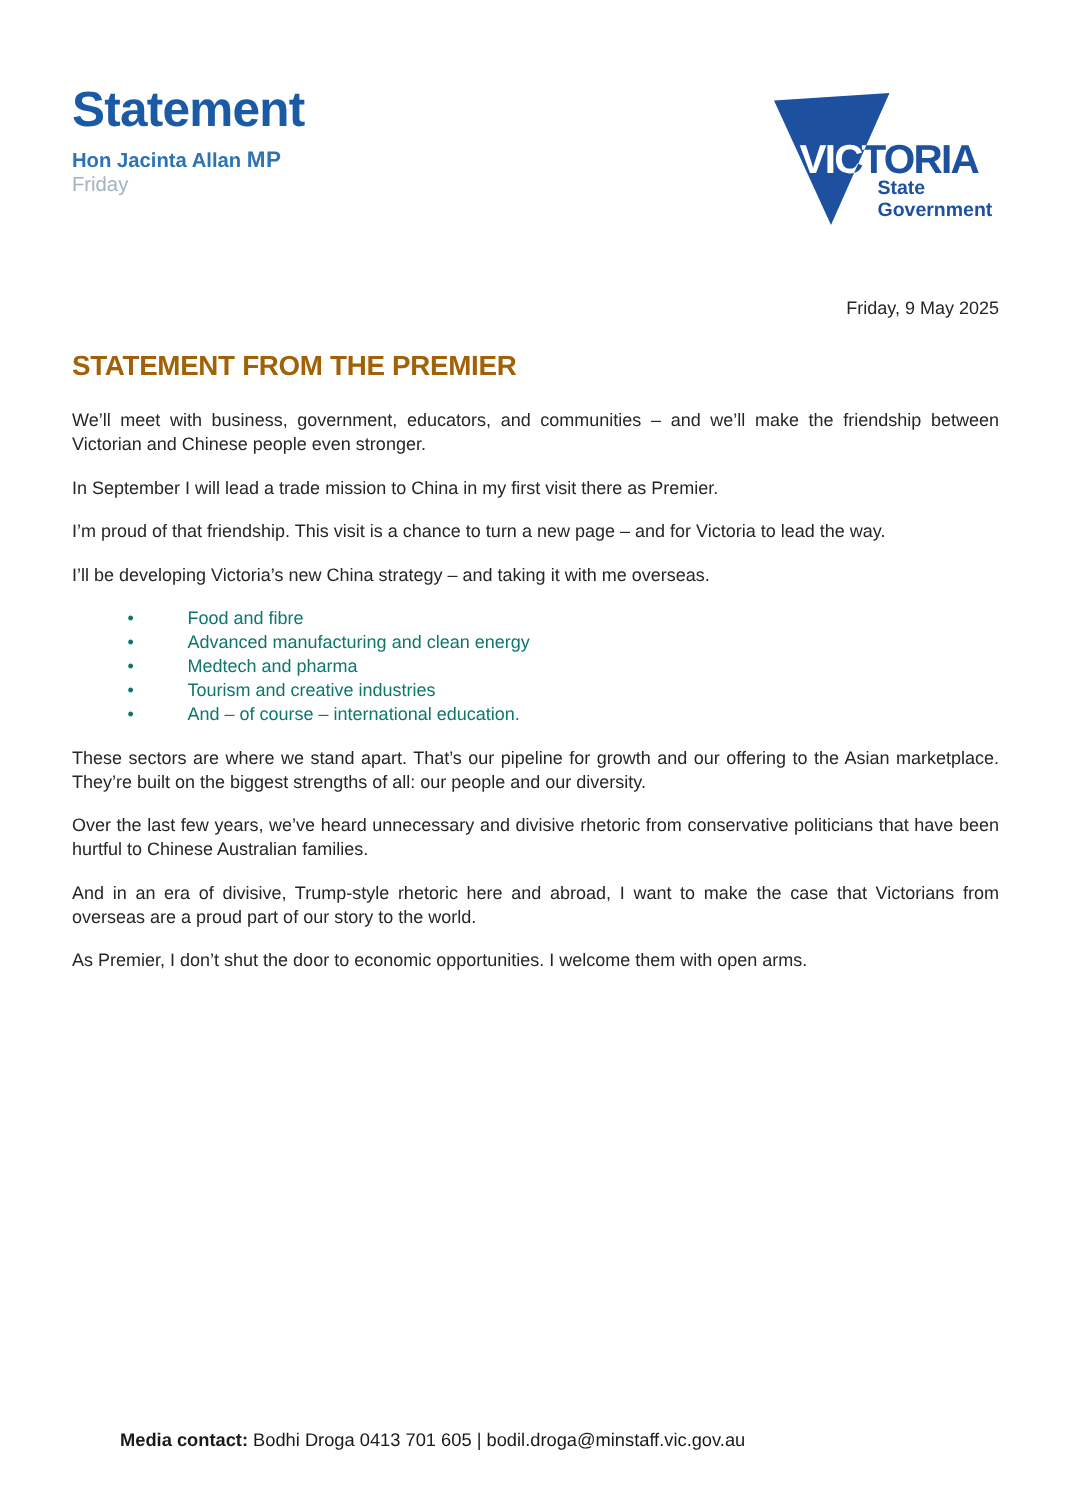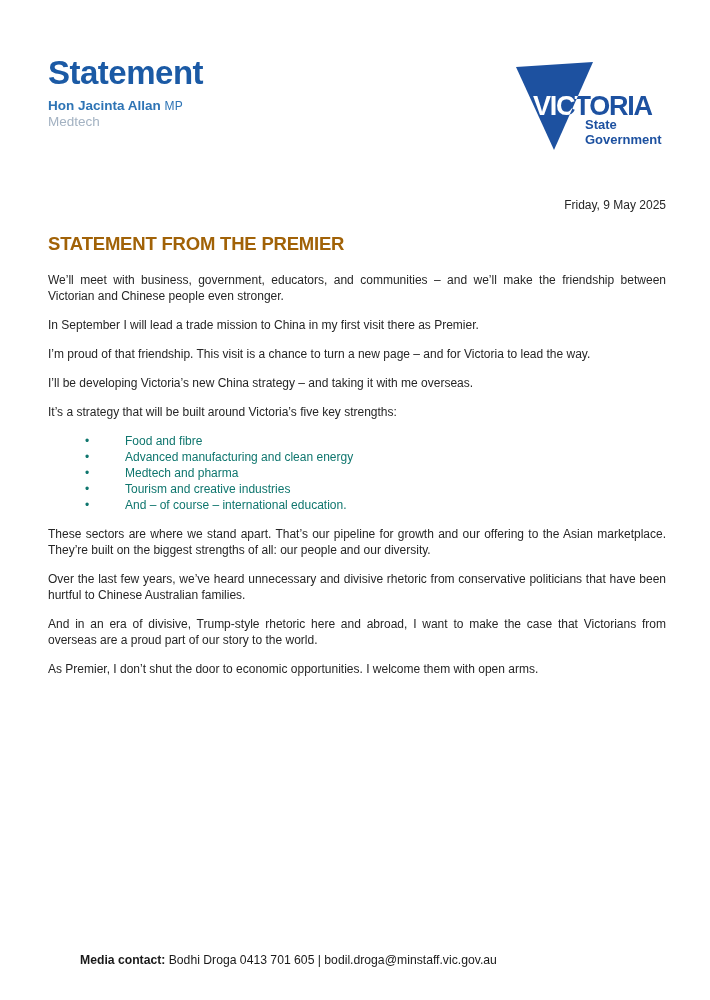--- a/index.html
+++ b/index.html
@@ -23,22 +23,22 @@
     line-height: 1;
   }
   .masthead-author {
     margin-top: 9px;
     font-size: 13.5px;
     font-weight: bold;
     color: #2e74b5;
     line-height: 1.15;
   }
   .masthead-author .mp-suffix {
-    font-size: 12px;
-    font-weight: normal;
+    font-size: 15px;
+    font-weight: bold;
     letter-spacing: 0.3px;
   }
   .masthead-role {
     font-size: 13.5px;
     color: #a3b2c2;
     line-height: 1.2;
   }
 
   
   .logo { position: absolute; top: 58px; left: 513px; width: 152px; height: 96px; }
@@ -94,21 +94,21 @@
   .footer .footer-label { font-weight: bold; padding-left: 32px; }
 </style>
 </head>
 <body>
 
 <div class="page">
 
   <div class="masthead">
     <div class="masthead-title">Statement</div>
     <div class="masthead-author"><span>Hon Jacinta Allan </span><span class="mp-suffix">MP</span></div>
-    <div class="masthead-role">Medtech</div>
+    <div class="masthead-role">Friday</div>
   </div>
 
   <div class="logo">
     <svg viewBox="0 0 152 96">
       <defs>
         <clipPath id="tri-clip">
           <polygon points="3,9 80,4 41,92"></polygon>
         </clipPath>
       </defs>
       <polygon points="3,9 80,4 41,92" fill="#1d51a0"></polygon>
@@ -127,21 +127,20 @@
 
         <p class="para">We’ll meet with business, government, educators, and communities – and we’ll make the friendship between Victorian and Chinese people even stronger.</p>
 
         <p class="para">In September I will lead a trade mission to China in my first visit there as Premier.</p>
 
         <p class="para">I’m proud of that friendship. This visit is a chance to turn a new page – and for Victoria to lead the way.</p>
 
         <p class="para">I’ll be developing Victoria’s new China strategy – and taking it with me overseas.</p>
 
 
-        <p class="para">It’s a strategy that will be built around Victoria’s five key strengths:</p>
       </div>
 
     <ul class="bullets">
 
         <li class="bullet-item">
           <span class="btxt">Food and fibre</span>
         </li>
 
         <li class="bullet-item">
           <span class="btxt">Advanced manufacturing and clean energy</span>

